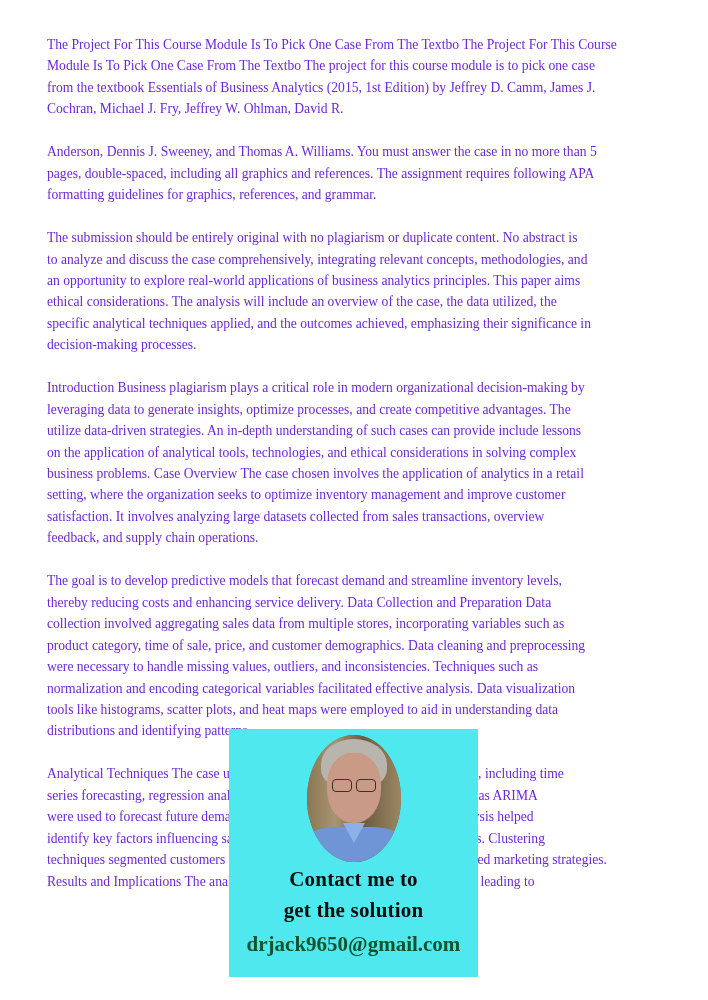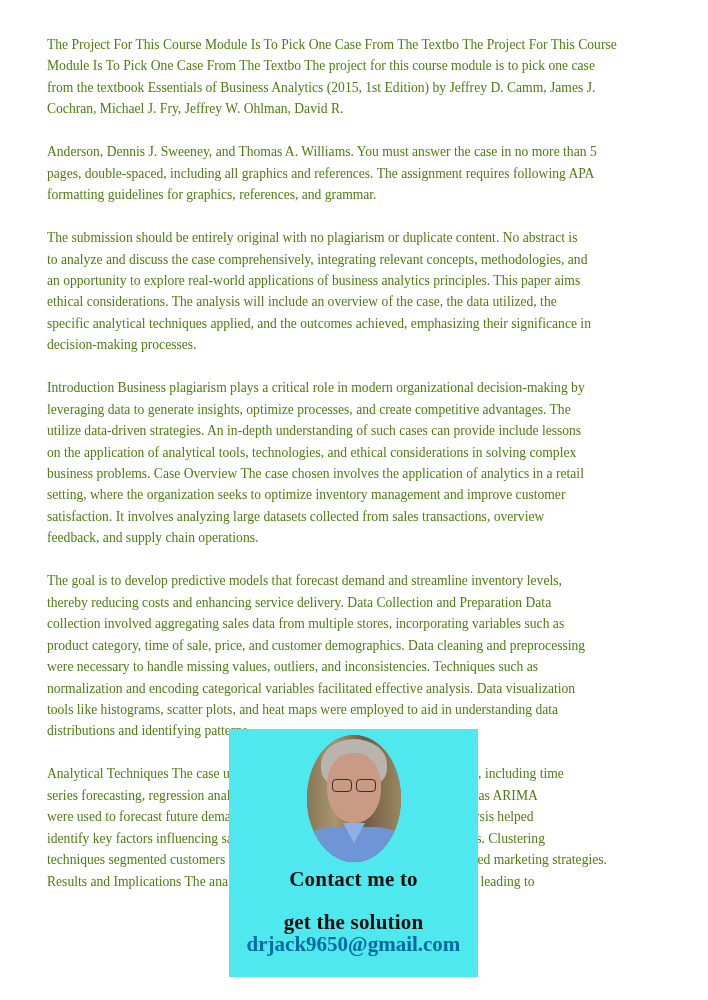--- a/index.html
+++ b/index.html
@@ -14,21 +14,21 @@
     overflow: hidden;
   }
   .page {
     position: absolute;
     left: 47px;
     top: 34px;
     width: 640px;
     font-family: "Liberation Serif", "DejaVu Serif", serif;
     font-size: 13.6px;
     line-height: 21.45px;
-    color: #4d7c0f;
+    color: #6d28d9;
   }
   .para {
     margin: 0 0 21.45px 0;
   }
   .line {
     display: block;
     white-space: nowrap;
   }
   .overlay {
     position: absolute;
@@ -94,31 +94,31 @@
     left: 0;
     width: 249px;
     text-align: center;
     font-family: Liberation Serif, serif;
     font-weight: bold;
     font-size: 21px;
     color: #0d0d0d;
     letter-spacing: 0.2px;
   }
   .cta1 { top: 138px; }
-  .cta2 { top: 181px; }
+  .cta2 { top: 169px; }
   .email {
     position: absolute;
     left: 0;
     top: 203px;
     width: 249px;
     text-align: center;
     font-family: "Liberation Serif", "DejaVu Serif", serif;
     font-weight: bold;
     font-size: 21px;
-    color: #0369a1;
+    color: #14532d;
   }
 </style>
 </head>
 <body>
 
 <div class="page">
   <div class="para">
     <span class="line">The Project For This Course Module Is To Pick One Case From The Textbo The Project For This Course</span>
     <span class="line">Module Is To Pick One Case From The Textbo The project for this course module is to pick one case</span>
     <span class="line">from the textbook Essentials of Business Analytics (2015, 1st Edition) by Jeffrey D. Camm, James J.</span>

